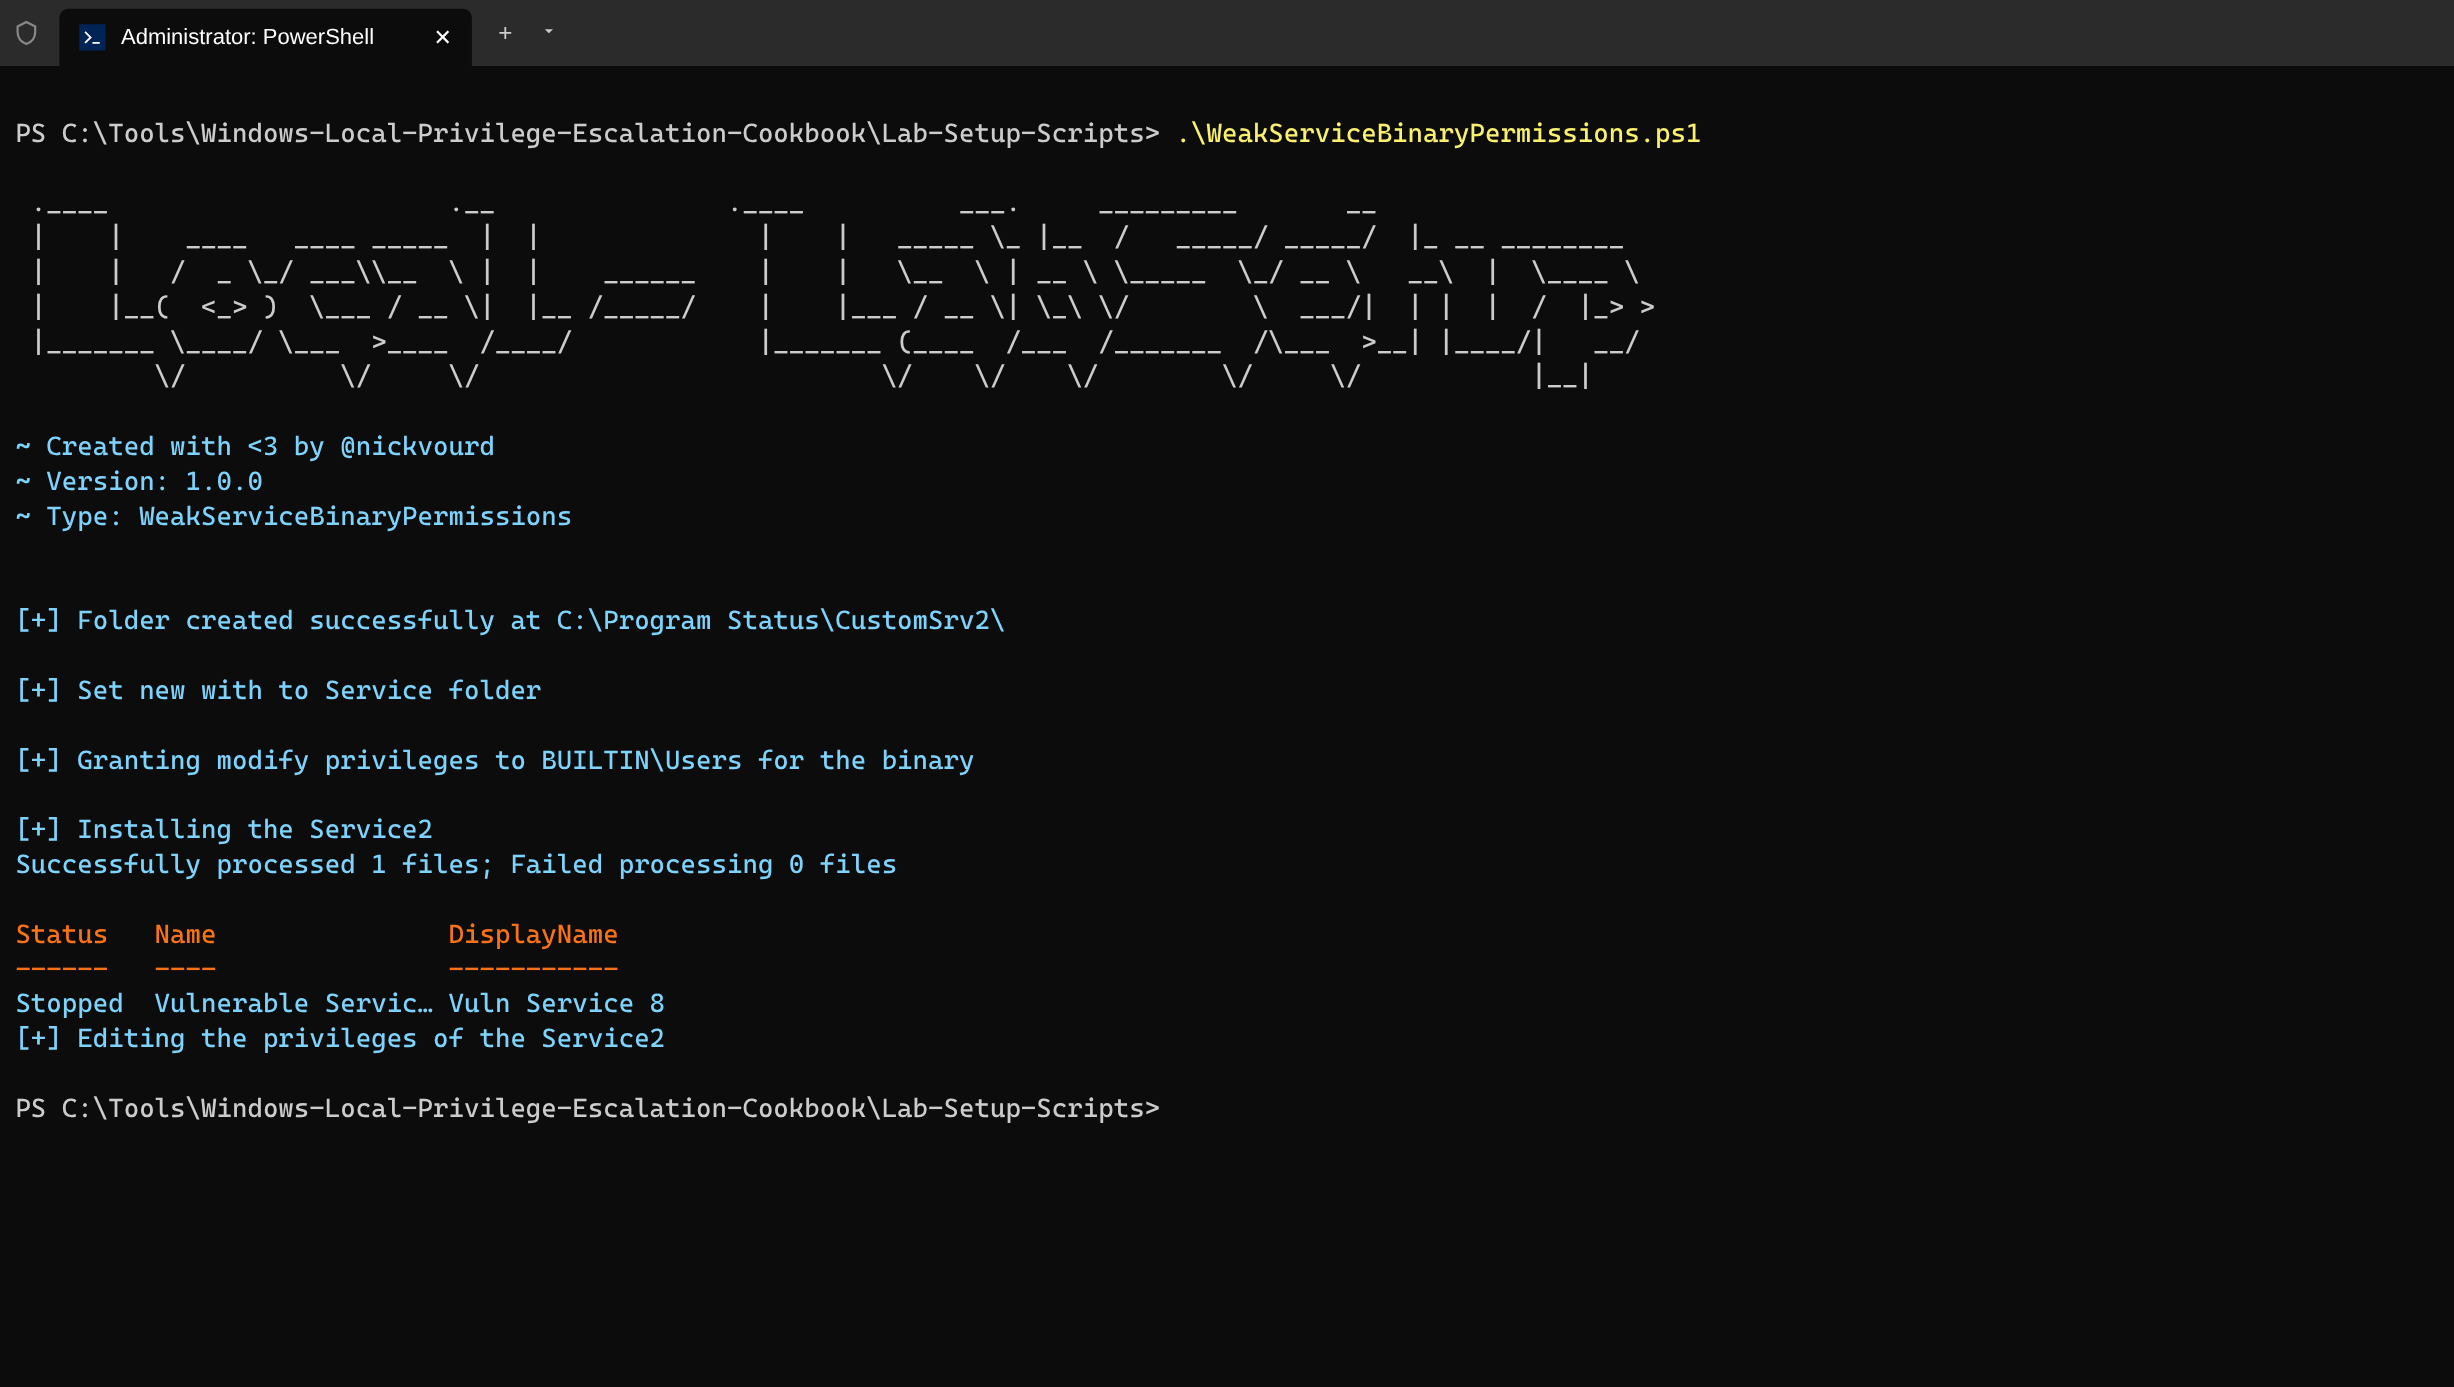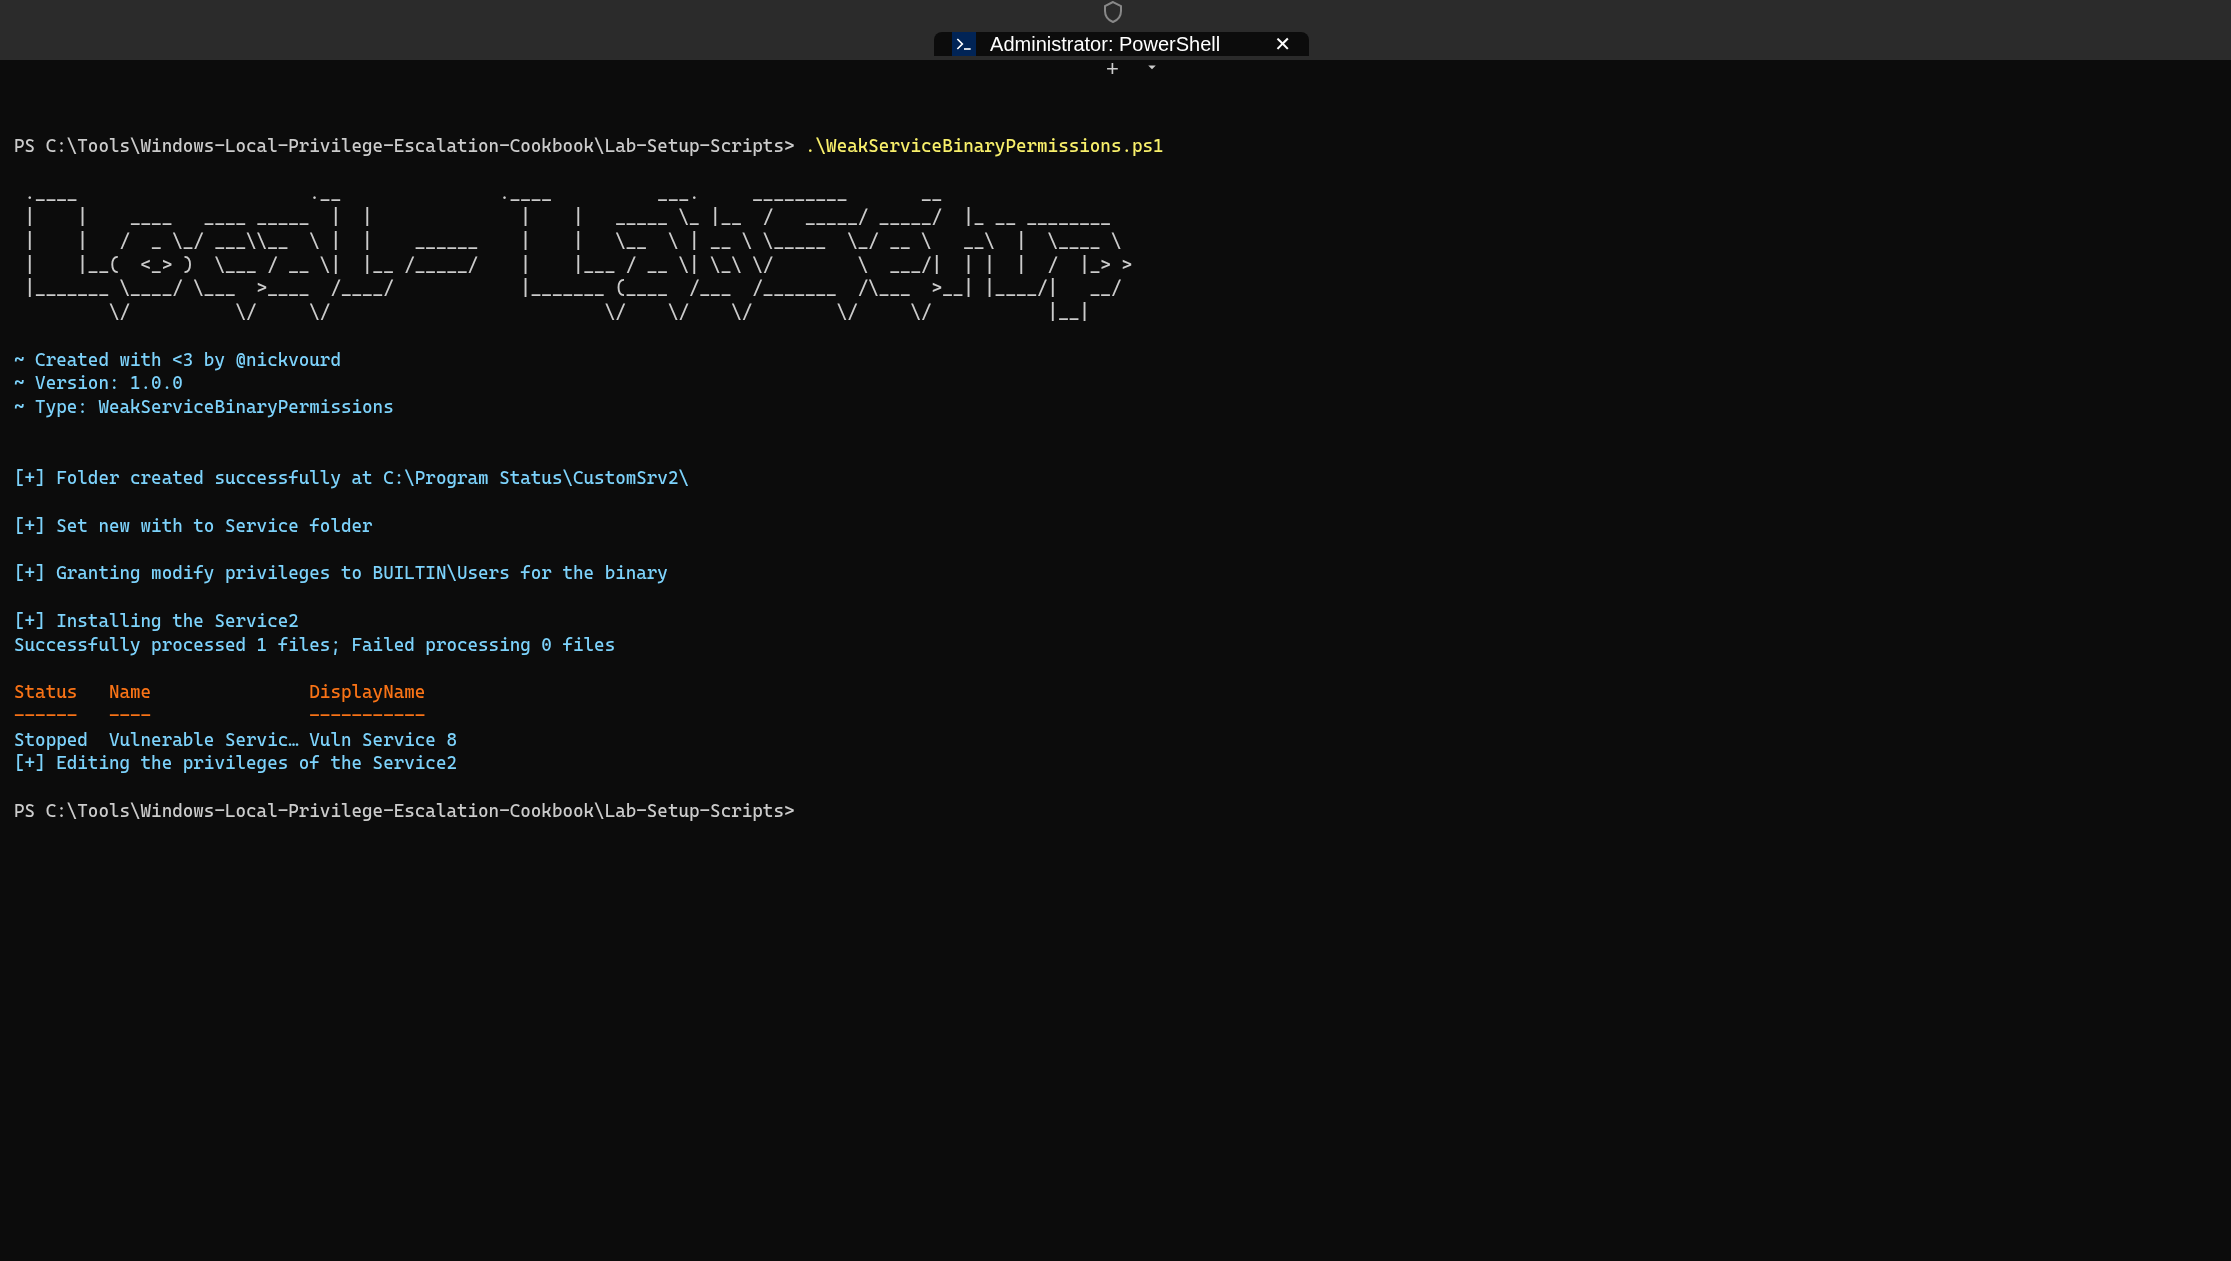--- a/index.html
+++ b/index.html
@@ -10,21 +10,20 @@
     width: 2231px;
     height: 1261px;
     overflow: hidden;
   }
   .titlebar {
     background: #2b2b2b;
     height: 60px;
     display: flex;
     align-items: center;
     padding-left: 12px;
-    flex-direction: column;
   }
   .shield-icon {
     width: 24px;
     height: 24px;
     margin-right: 18px;
     color: #888;
   }
   .tab {
     background: #0c0c0c;
     height: 52px;
@@ -66,25 +65,24 @@
     margin-left: 24px;
     color: #cccccc;
     font-size: 22px;
     font-family: 'Segoe UI', sans-serif;
   }
   .new-tab, .dropdown {
     cursor: pointer;
   }
   .terminal {
     padding: 14px 14px;
-    font-size: 18px;
+    font-size: 24px;
     line-height: 1.32;
     white-space: pre;
     font-family: 'Cascadia Mono', 'Consolas', monospace;
-    margin-top: 36px;
   }
   .prompt { color: #cccccc; }
   .command { color: #f9f06b; }
   .ascii { color: #cccccc; }
   .info { color: #7dd3fc; }
   .green { color: #f97316; }
 </style>
 </head>
 <body>
 

